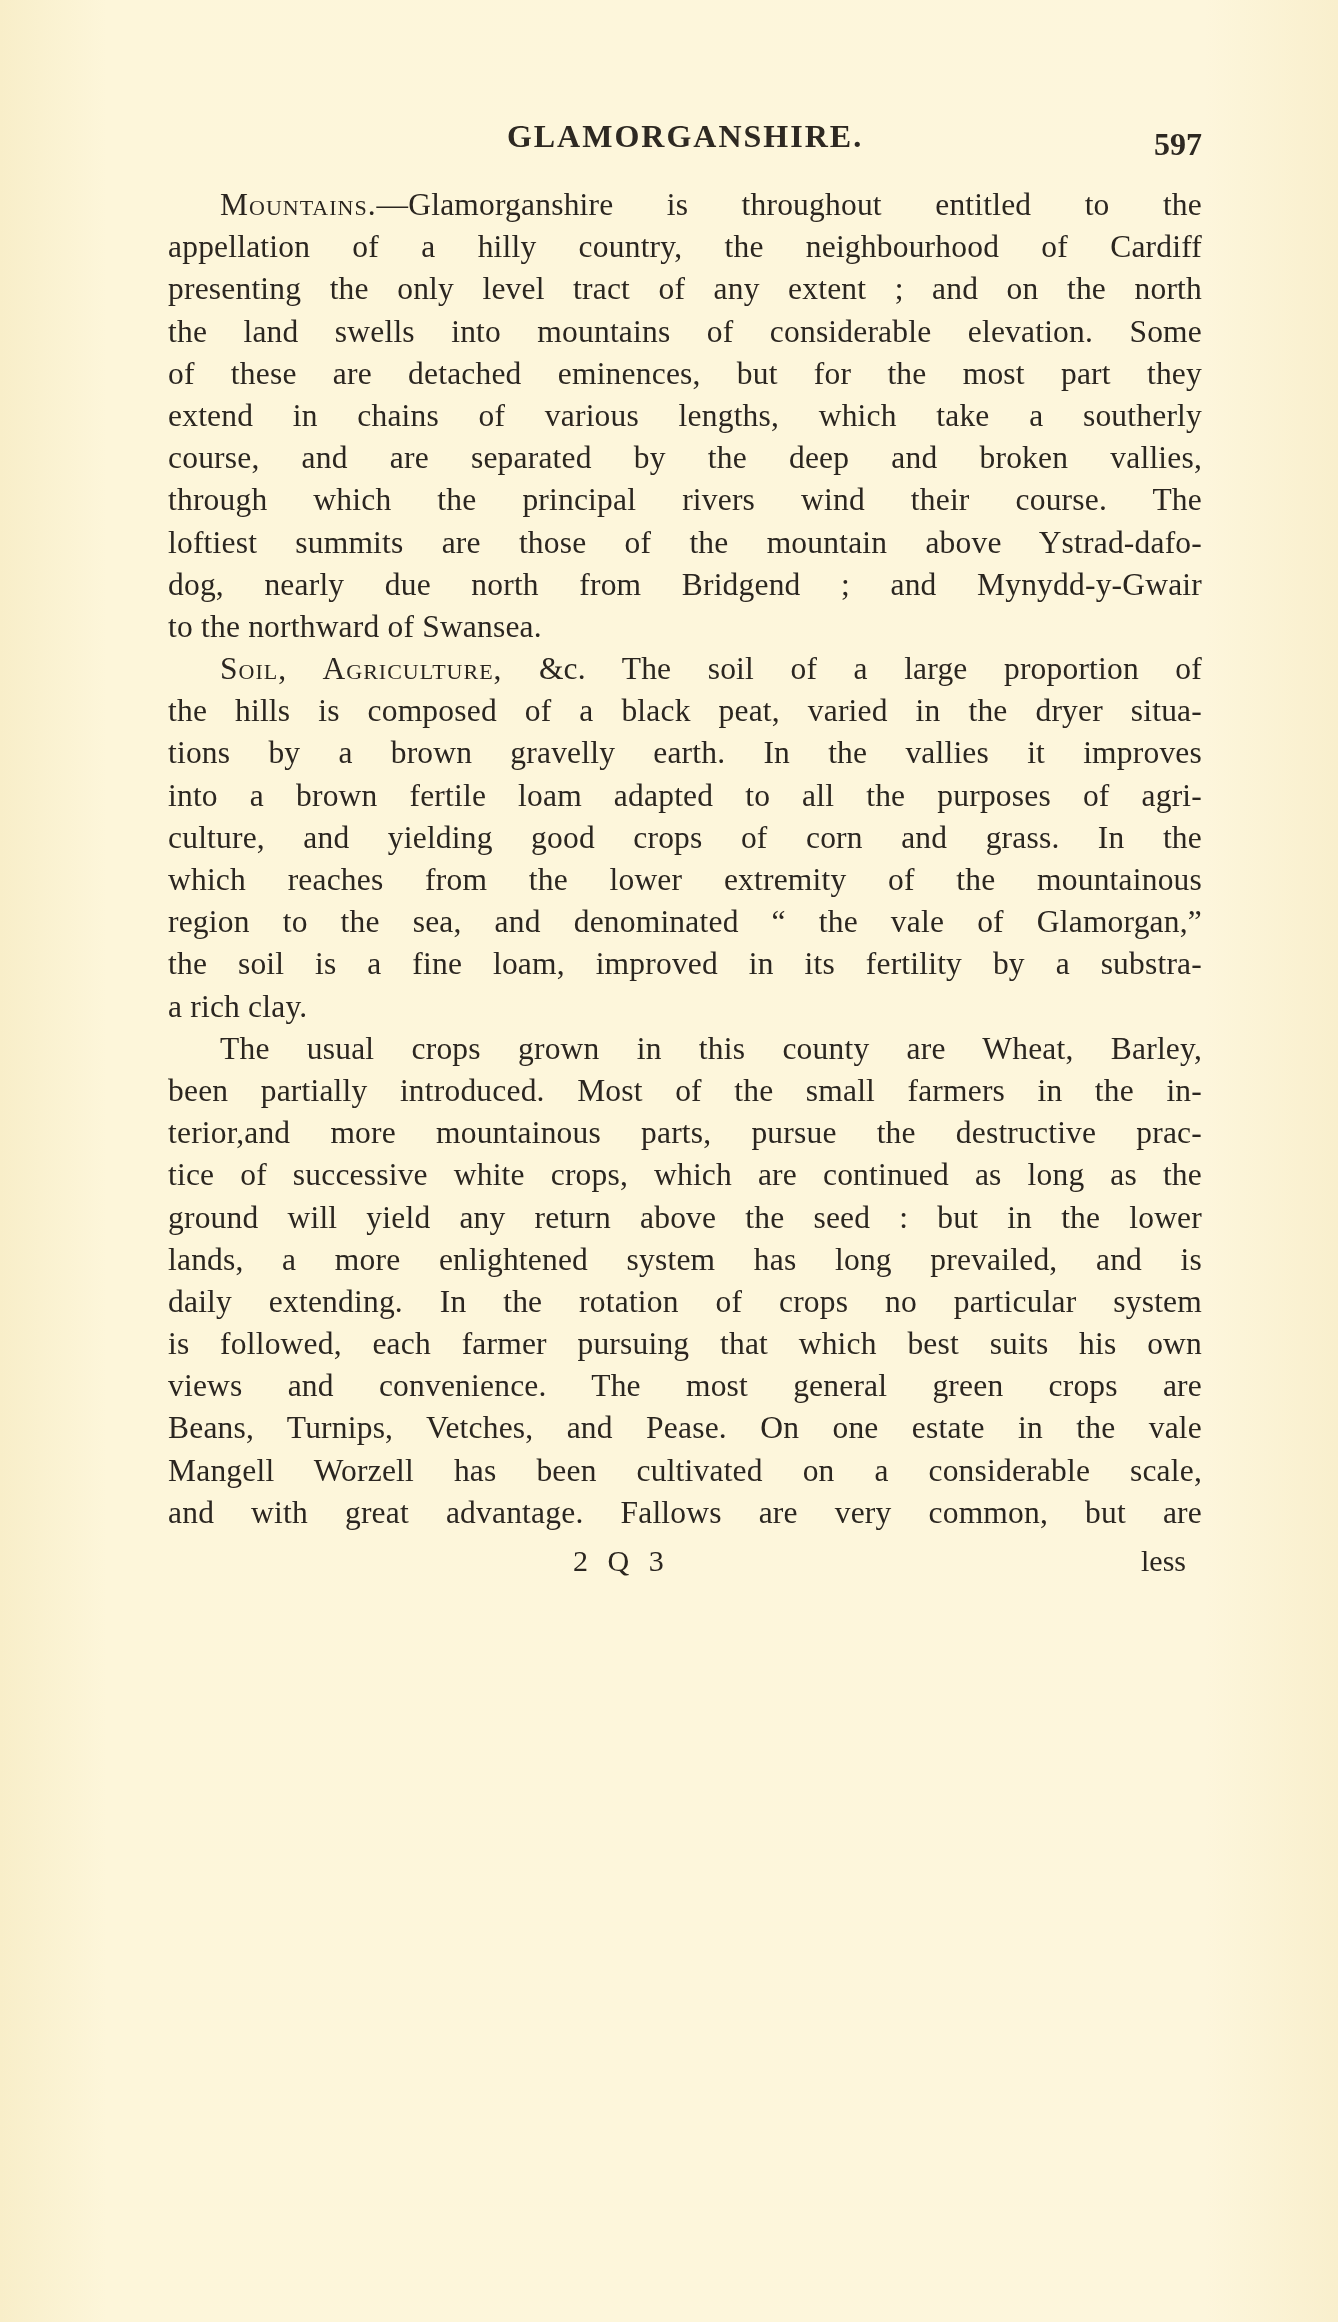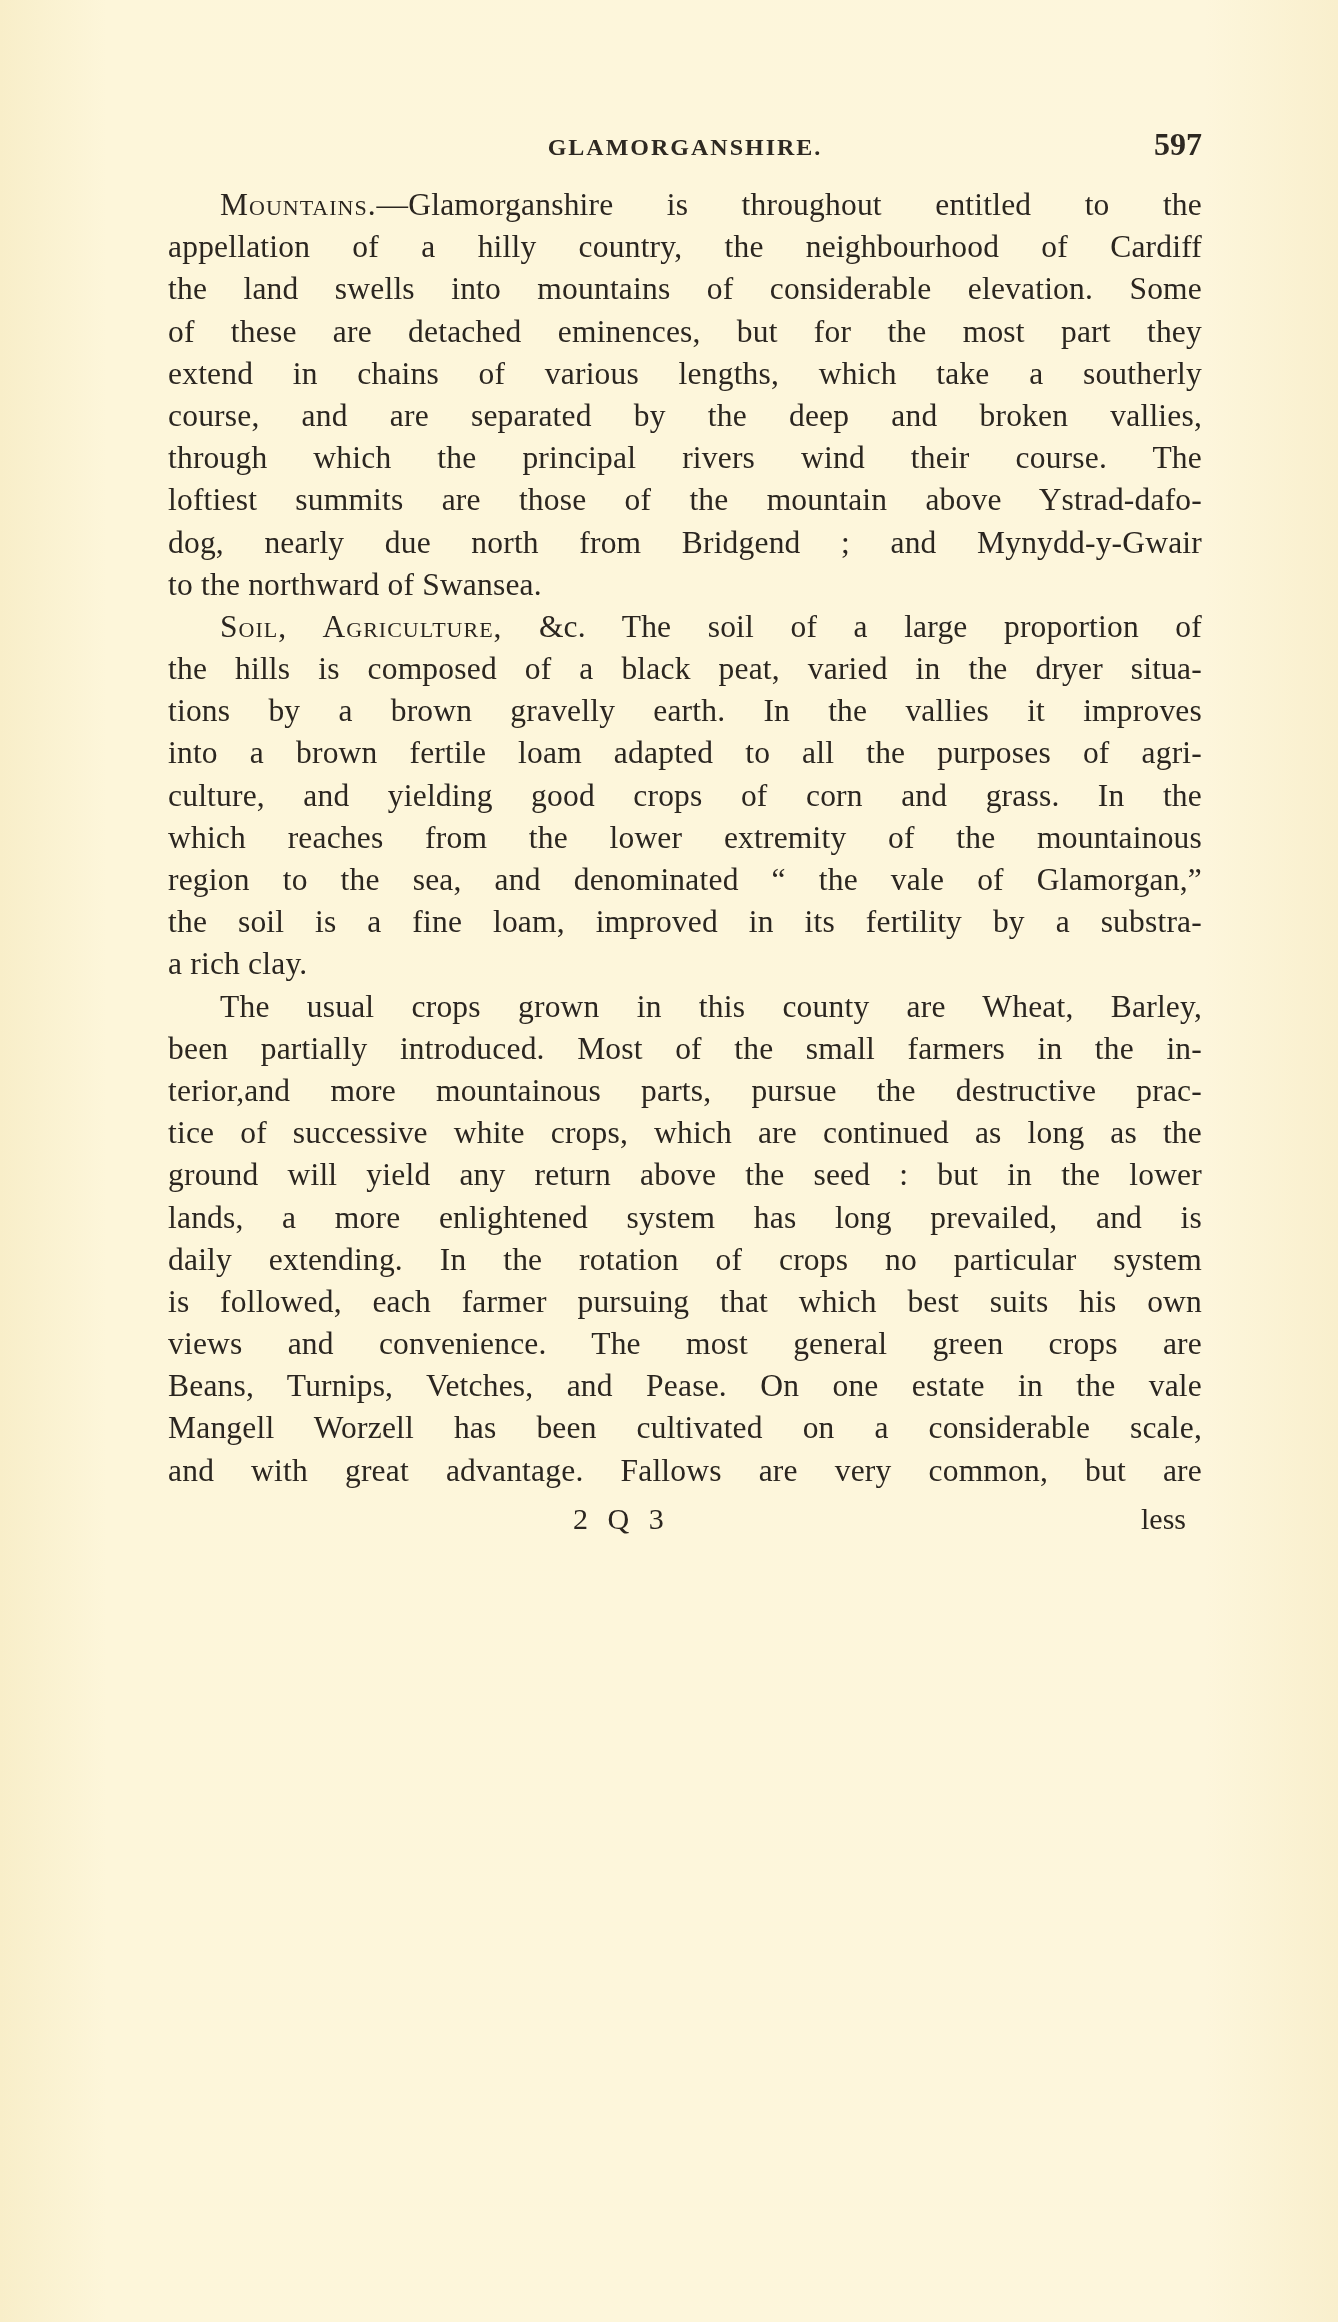--- a/index.html
+++ b/index.html
@@ -23,23 +23,23 @@
       width: 1034px;
     }
     .running-head {
       position: relative;
       height: 50px;
     }
     .running-title {
       position: absolute;
       left: 0;
       right: 0;
-      top: 24px;
+      top: 8px;
       text-align: center;
-      font-size: 24px;
+      font-size: 32px;
       font-weight: bold;
       letter-spacing: 2px;
       color: #2e2922;
     }
     .page-number {
       position: absolute;
       right: 0;
       top: 16px;
       font-size: 32px;
       font-weight: bold;
@@ -95,20 +95,21 @@
   <div class="running-head">
     <div class="running-title">GLAMORGANSHIRE.</div>
     <div class="page-number">597</div>
   </div>
 
   <div class="body-text">
 
     <div class="paragraph">
       <span class="line indent"><span class="smallcaps">Mountains.</span><span>—Glamorganshire is throughout entitled to the</span></span>
       <span class="line">appellation of a hilly country, the neighbourhood of Cardiff</span>
+      <span class="line">presenting the only level tract of any extent ; and on the north</span>
       <span class="line">the land swells into mountains of considerable elevation. Some</span>
       <span class="line">of these are detached eminences, but for the most part they</span>
       <span class="line">extend in chains of various lengths, which take a southerly</span>
       <span class="line">course, and are separated by the deep and broken vallies,</span>
       <span class="line">through which the principal rivers wind their course. The</span>
       <span class="line">loftiest summits are those of the mountain above Ystrad-dafo-</span>
       <span class="line">dog, nearly due north from Bridgend ; and Mynydd-y-Gwair</span>
       <span class="line last">to the northward of Swansea.</span>
     </div>
 

